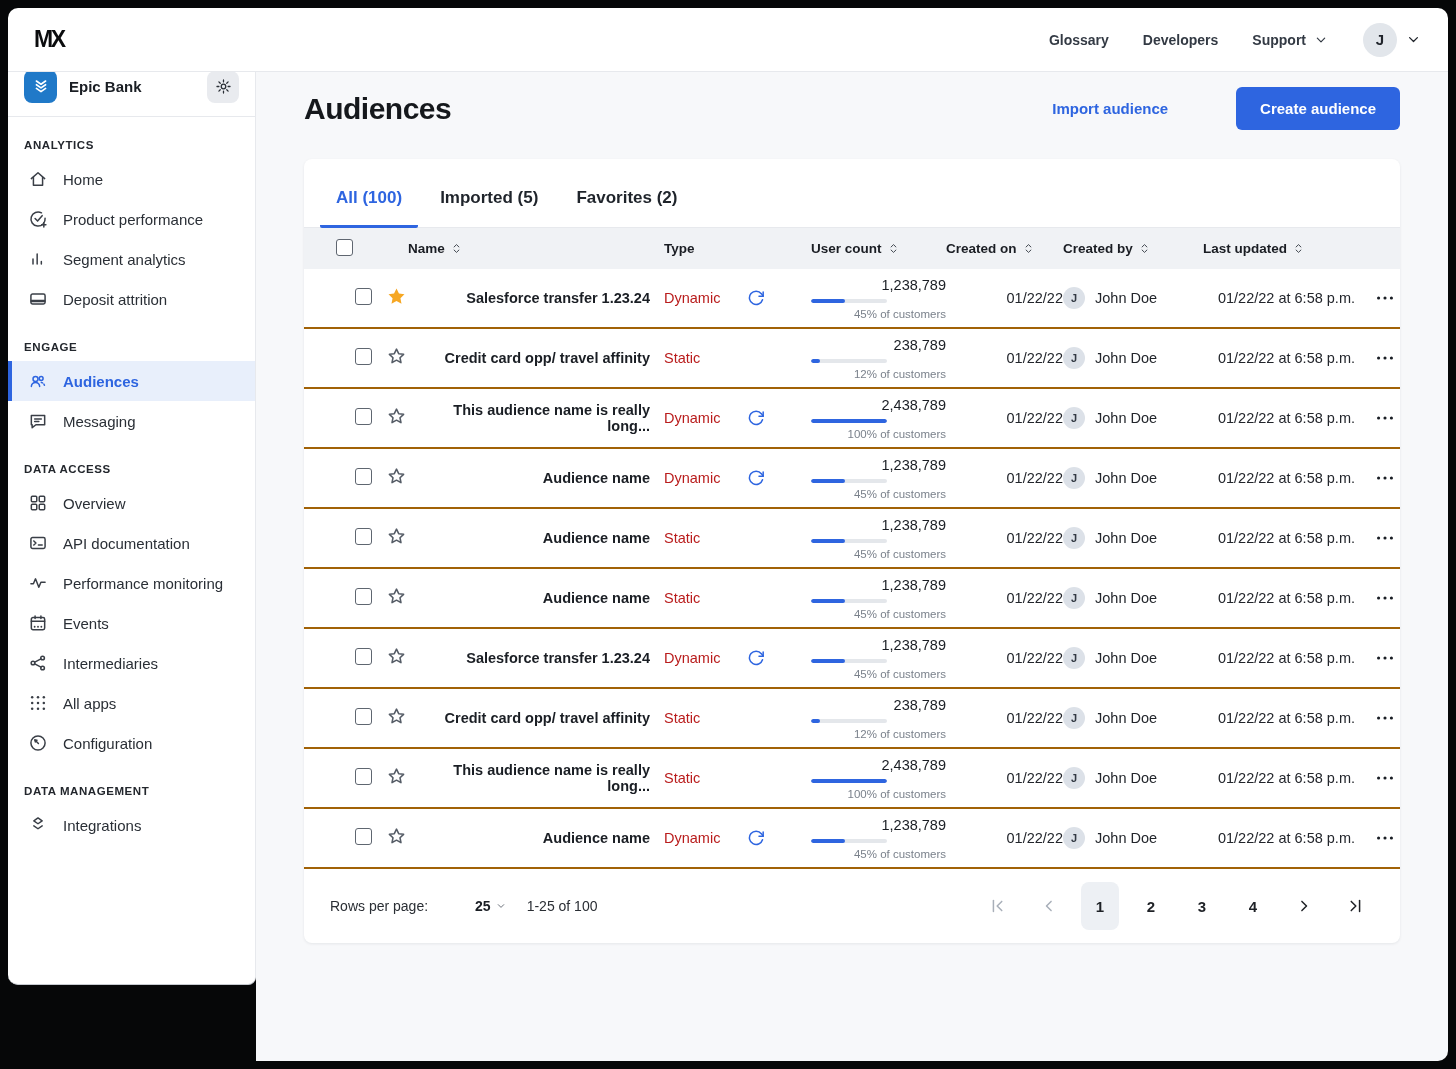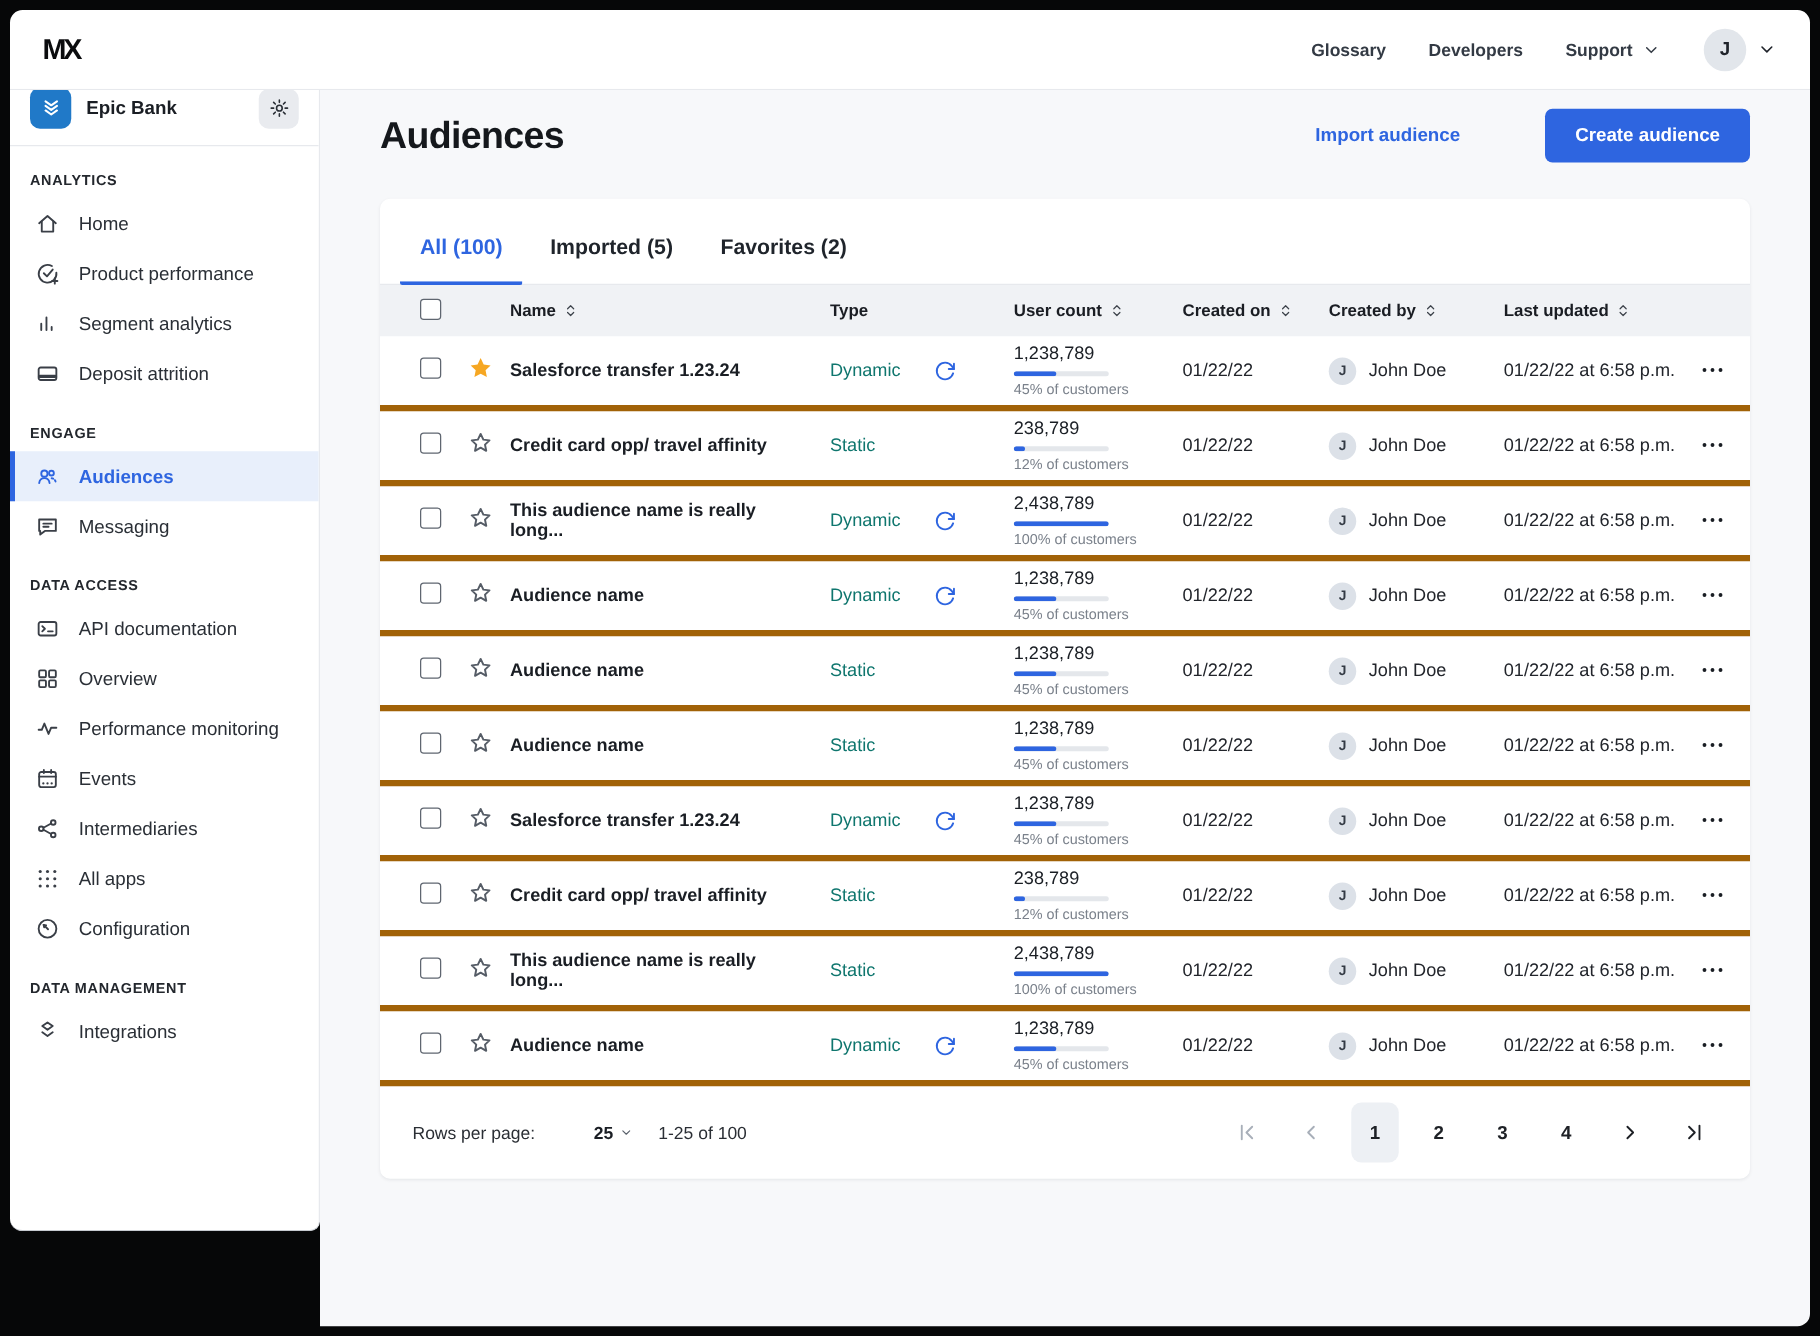--- a/index.html
+++ b/index.html
@@ -65,27 +65,27 @@
   .search-input::placeholder{color:#717880;}
   .filter-btn{height:44px;min-width:94px;background:#fff;border:1px solid #E1E4E9;border-radius:8px;font:inherit;font-size:15px;font-weight:600;color:var(--accent);display:flex;align-items:center;justify-content:center;gap:9px;cursor:pointer;}
   .filter-btn .icn{width:17px;height:17px;}
 
   .grid-row{display:grid;grid-template-columns:36px 36px 256px 147px 135px 117px 140px 152px 1fr;align-items:center;padding-left:32px;}
   .thead{background:var(--header-bg);height:41px;font-size:13.5px;font-weight:700;color:#1A1D23;}
   .hcell{display:flex;align-items:center;gap:5px;cursor:pointer;}
   .hcell .icn{width:13px;height:13px;color:#3D434B;}
   .checkbox{width:17px;height:17px;border:1.5px solid #5F6670;border-radius:3px;background:#fff;display:inline-block;cursor:pointer;}
 
-  .trow{height:60px;border-bottom:5px solid #a16207;cursor:pointer;}
+  .trow{height:60px;border-bottom:2px solid #a16207;cursor:pointer;text-align:right;}
   .star-btn{background:none;border:none;width:24px;height:24px;cursor:pointer;padding:0;}
   .star-btn .icn{width:21px;height:21px;}
   .star-filled{color:var(--star);}
   .star-outline{color:#555C66;}
   .cell-name{font-size:14.5px;font-weight:700;color:var(--text-dark);padding-right:14px;}
-  .cell-type{display:flex;align-items:center;gap:26px;font-size:14.5px;color:#0f766e;}
+  .cell-type{display:flex;align-items:center;gap:26px;font-size:14.5px;color:#b91c1c;}
   .refresh{color:var(--accent);width:20px;height:20px;cursor:pointer;}
   .cell-count .val{font-size:14.5px;color:var(--text-dark);}
   .bar{width:76px;height:4px;border-radius:2px;background:#E4E7EB;margin:6px 0 5px;overflow:hidden;}
   .bar-fill{height:100%;background:var(--accent);border-radius:2px;}
   .pct{font-size:11.5px;color:#7A818B;}
   .cell-date,.cell-updated{font-size:14.5px;color:#22252B;}
   .cell-by{display:flex;align-items:center;gap:10px;font-size:14.5px;color:#22252B;}
   .mini-avatar{width:22px;height:22px;border-radius:50%;background:#DCE1E8;display:flex;align-items:center;justify-content:center;font-size:11px;font-weight:700;color:#333A44;flex:none;}
   .kebab-btn{background:none;border:none;width:30px;height:30px;color:#1A1E24;cursor:pointer;padding:4px;}
 
@@ -222,37 +222,37 @@
       </div>
   </div>
 
   <div class="nav-section">
     <div class="nav-title">DATA ACCESS</div>
     <div>
 
     <div class="nav-item">
           <span class="icn">
             <svg viewBox="0 0 24 24" fill="none" stroke="currentColor" stroke-width="1.8" stroke-linecap="round" stroke-linejoin="round">
-              <rect x="3.5" y="5.5" width="17" height="13" rx="2"></rect>
-              <path d="m7 9.5 2.5 2.5L7 14.5"></path>
-              <path d="M12.5 14.5H17"></path>
-            </svg>
-          </span>
-          <span>API documentation</span>
-        </div>
-        <div class="nav-item">
-          <span class="icn">
-            <svg viewBox="0 0 24 24" fill="none" stroke="currentColor" stroke-width="1.8" stroke-linecap="round" stroke-linejoin="round">
               <rect x="4" y="4" width="6.5" height="6.5" rx="1.2"></rect>
               <rect x="13.5" y="4" width="6.5" height="6.5" rx="1.2"></rect>
               <rect x="4" y="13.5" width="6.5" height="6.5" rx="1.2"></rect>
               <rect x="13.5" y="13.5" width="6.5" height="6.5" rx="1.2"></rect>
             </svg>
           </span>
           <span>Overview</span>
+        </div>
+        <div class="nav-item">
+          <span class="icn">
+            <svg viewBox="0 0 24 24" fill="none" stroke="currentColor" stroke-width="1.8" stroke-linecap="round" stroke-linejoin="round">
+              <rect x="3.5" y="5.5" width="17" height="13" rx="2"></rect>
+              <path d="m7 9.5 2.5 2.5L7 14.5"></path>
+              <path d="M12.5 14.5H17"></path>
+            </svg>
+          </span>
+          <span>API documentation</span>
         </div>
         <div class="nav-item">
           <span class="icn">
             <svg viewBox="0 0 24 24" fill="none" stroke="currentColor" stroke-width="1.8" stroke-linecap="round" stroke-linejoin="round">
               <path d="M3.5 13h3L9 7l4 10 2.5-6h5"></path>
             </svg>
           </span>
           <span>Performance monitoring</span>
         </div>
         <div class="nav-item">

